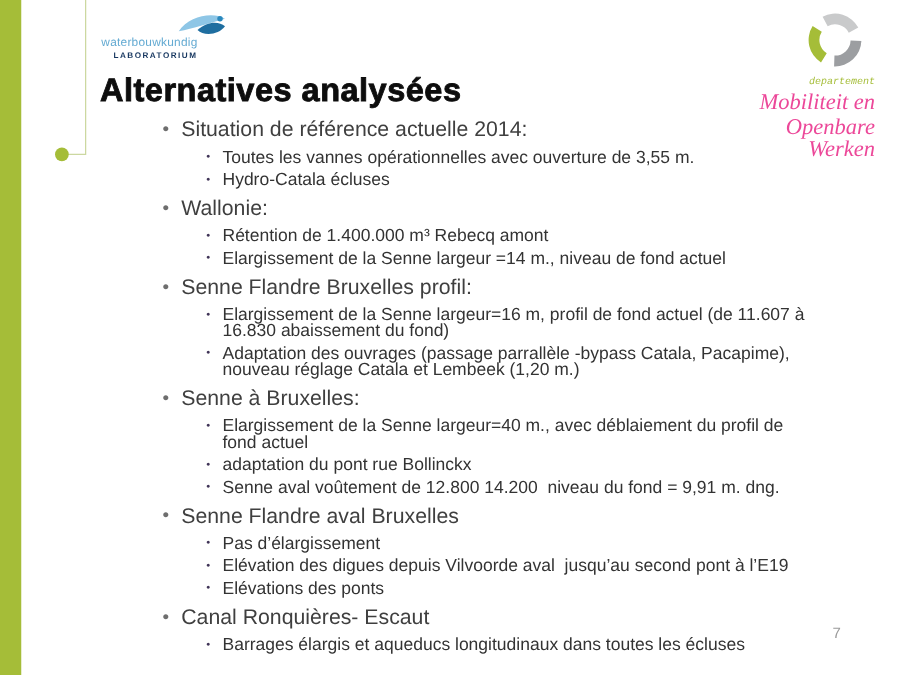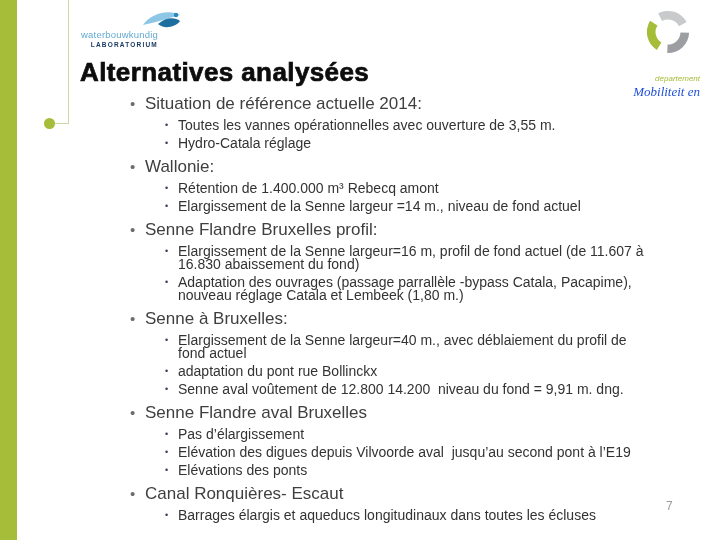--- a/index.html
+++ b/index.html
@@ -22,22 +22,22 @@
   
   .title{
     position:absolute;left:77px;top:54px;margin:3px;
     font-size:26px;font-weight:bold;color:#0d0d0d;letter-spacing:0.4px;
     -webkit-text-stroke:0.7px #0d0d0d;
   }
 
   
   .mow-logo{position:absolute;right:20px;top:8px;width:120px;text-align:right;line-height:1;}
   .mow-pinwheel{margin-right:6px;}
-  .mow-dep{font-size:8px;font-style:italic;color:#a5bd38;margin-top:16px;font-family:Liberation Sans, sans-serif;}
-  .mow-l1,.mow-l2{font-size:13px;font-style:italic;color:#1d4ed8;margin-top:2px;font-family:"Liberation Serif", serif;}
+  .mow-dep{font-size:8px;font-style:italic;color:#a5bd38;margin-top:2px;font-family:Liberation Mono, monospace;}
+  .mow-l1,.mow-l2{font-size:18px;font-style:italic;color:#ec4899;margin-top:2px;font-family:"Liberation Serif", serif;}
 
   
   .content{position:absolute;left:130px;top:94px;width:516px;}
   .section{margin-bottom:7px;}
   .heading{display:flex;font-size:17px;line-height:19px;color:#3f3f3f;margin-bottom:6px;}
   .b1{width:15px;flex:0 0 15px;color:#6e6e6e;font-size:15px;}
   .h-text{flex:1;}
   .sub{display:flex;padding-left:35px;margin-bottom:5px;}
   .b2{width:13px;flex:0 0 13px;color:#3f3356;font-size:9px;line-height:13px;}
   .sub-text{flex:1;font-size:14px;line-height:13px;color:#333333;white-space:pre-wrap;max-width:467px;}
@@ -68,35 +68,36 @@
   <div class="mow-logo">
     <svg class="mow-pinwheel" width="52" height="48" viewBox="0 0 100 100">
       <g>
         <path d="M50,6 A44,44 0 0 1 94,50 L76,50 A26,26 0 0 0 50,24 Z" fill="#c9cacb" transform="rotate(-28 50 50)"></path>
         <path d="M50,6 A44,44 0 0 1 94,50 L76,50 A26,26 0 0 0 50,24 Z" fill="#9c9ea1" transform="rotate(92 50 50)"></path>
         <path d="M50,6 A44,44 0 0 1 94,50 L76,50 A26,26 0 0 0 50,24 Z" fill="#a5bd38" transform="rotate(212 50 50)"></path>
       </g>
     </svg>
     <div class="mow-dep">departement</div>
     <div class="mow-l1">Mobiliteit en</div>
+    <div class="mow-l2">Openbare Werken</div>
   </div>
 
   <div class="content" id="content">
       <div class="section">
         <div class="heading">
           <span class="b1">•</span>
           <span class="h-text">Situation de référence actuelle 2014:</span>
         </div>
         <div class="sub">
           <span class="b2">•</span>
           <span class="sub-text">Toutes les vannes opérationnelles avec ouverture de 3,55 m.</span>
         </div>
         <div class="sub">
           <span class="b2">•</span>
-          <span class="sub-text">Hydro-Catala réglage</span>
+          <span class="sub-text">Hydro-Catala écluses</span>
         </div>
       </div>
       <div class="section">
         <div class="heading">
           <span class="b1">•</span>
           <span class="h-text">Wallonie:</span>
         </div>
         <div class="sub">
           <span class="b2">•</span>
           <span class="sub-text">Rétention de 1.400.000 m³ Rebecq amont</span>
@@ -110,21 +111,21 @@
         <div class="heading">
           <span class="b1">•</span>
           <span class="h-text">Senne Flandre Bruxelles profil:</span>
         </div>
         <div class="sub">
           <span class="b2">•</span>
           <span class="sub-text">Elargissement de la Senne largeur=16 m, profil de fond actuel (de 11.607 à 16.830 abaissement du fond)</span>
         </div>
         <div class="sub">
           <span class="b2">•</span>
-          <span class="sub-text">Adaptation des ouvrages (passage parrallèle -bypass Catala, Pacapime), nouveau réglage Catala et Lembeek (1,80 m.)</span>
+          <span class="sub-text">Adaptation des ouvrages (passage parrallèle -bypass Catala, Pacapime), nouveau réglage Catala et Lembeek (1,20 m.)</span>
         </div>
       </div>
       <div class="section">
         <div class="heading">
           <span class="b1">•</span>
           <span class="h-text">Senne à Bruxelles:</span>
         </div>
         <div class="sub">
           <span class="b2">•</span>
           <span class="sub-text">Elargissement de la Senne largeur=40 m., avec déblaiement du profil de fond actuel</span>

